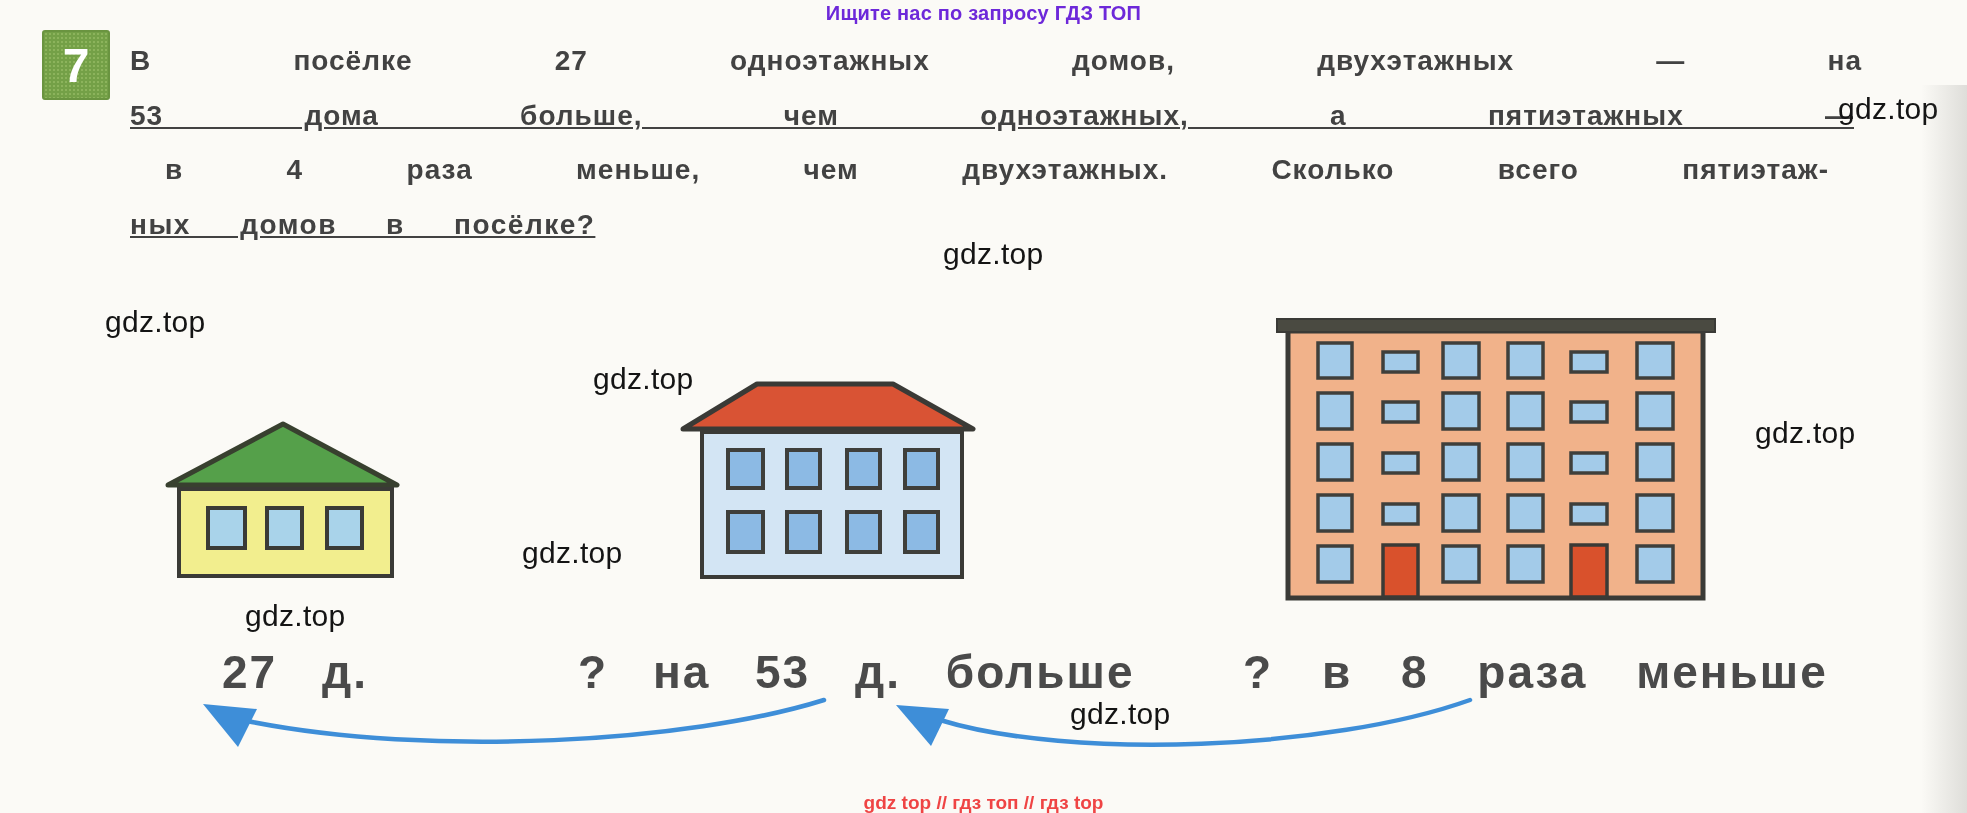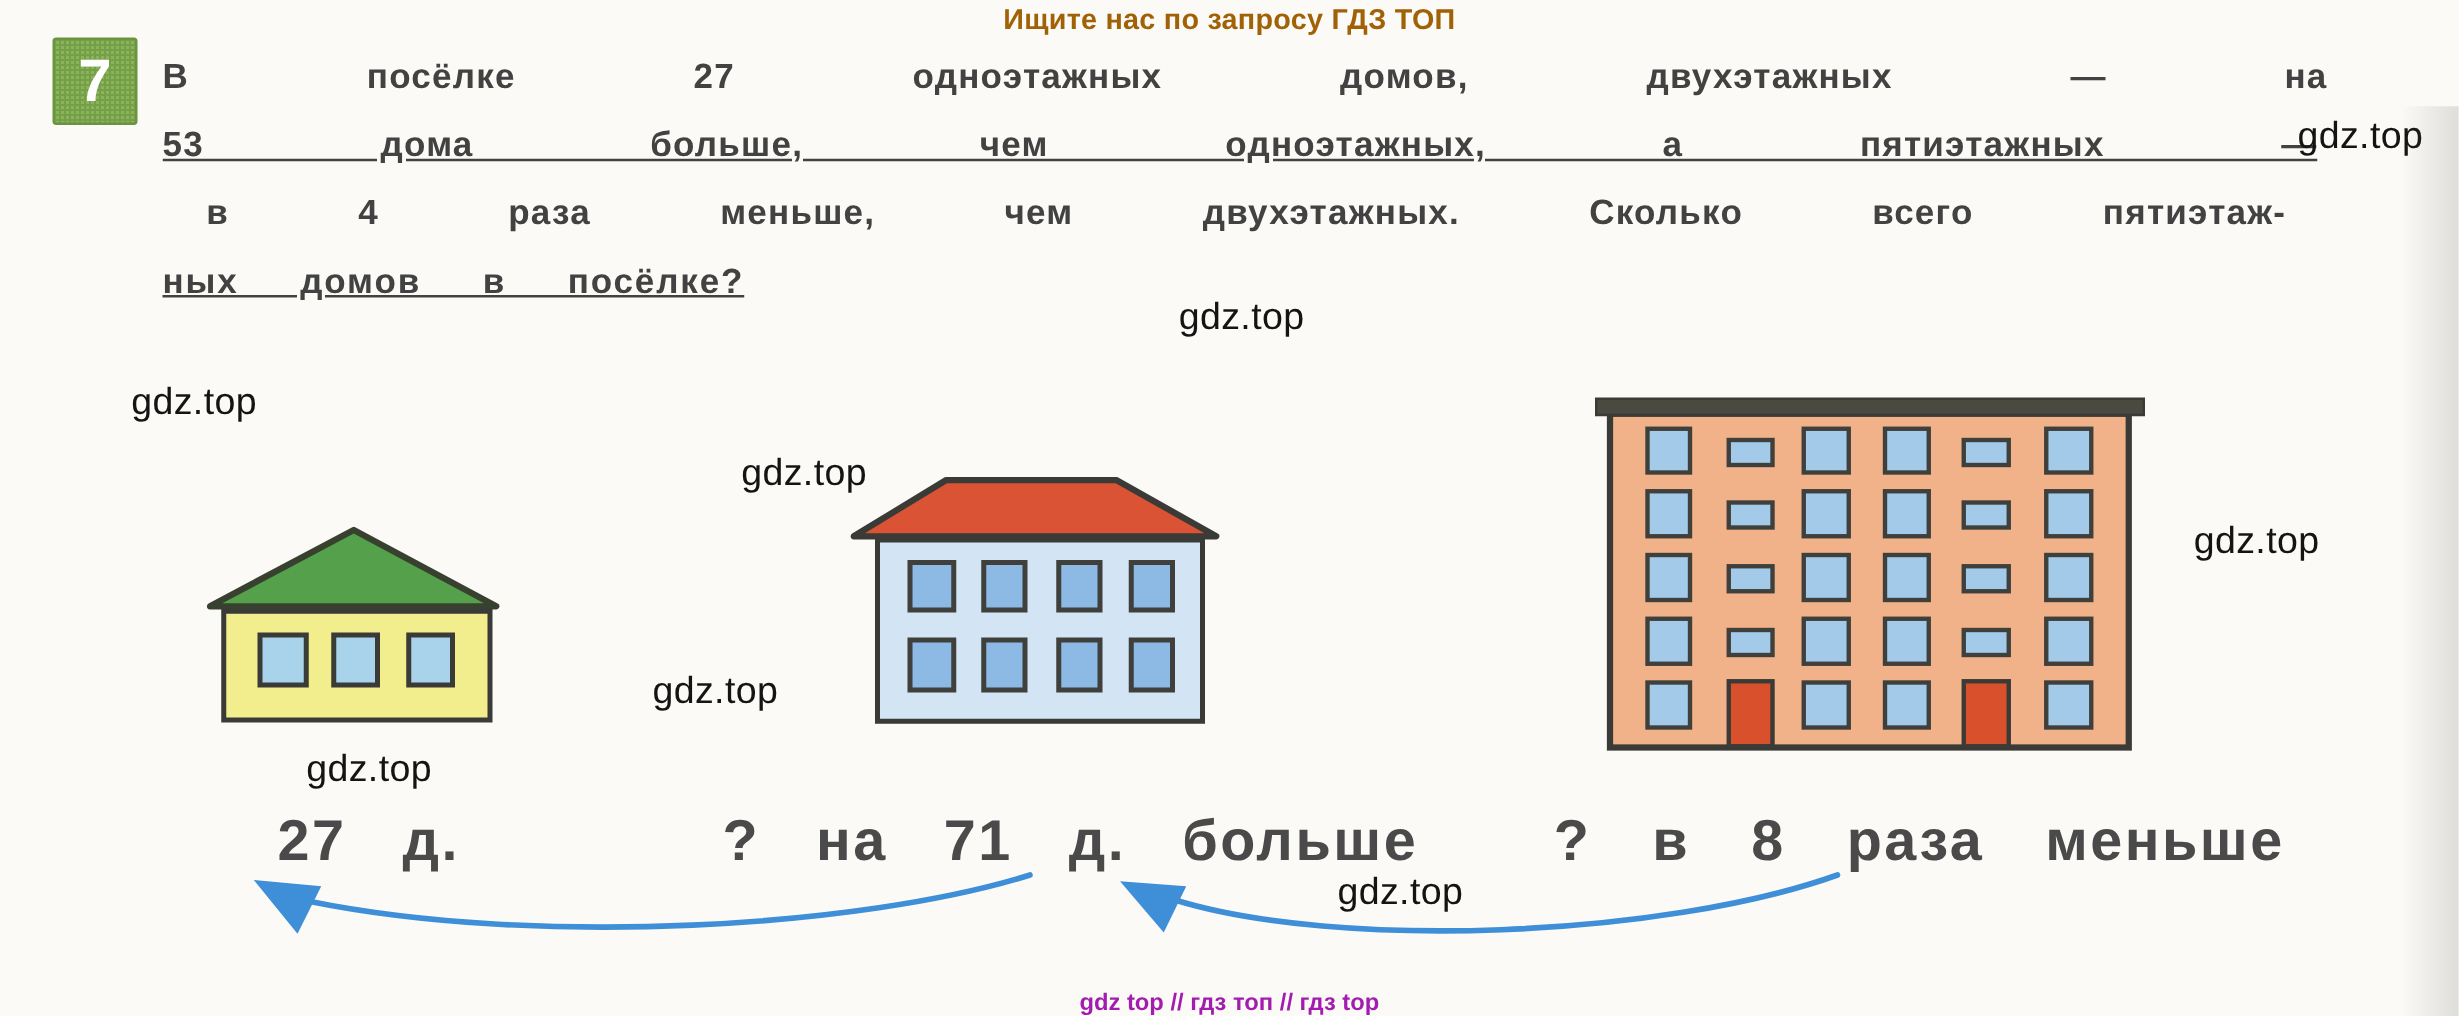--- a/index.html
+++ b/index.html
@@ -9,21 +9,21 @@
     font-family:"Liberation Sans", sans-serif;
   }
   
   .page-edge{
     position:absolute;right:0;top:85px;width:46px;height:728px;
     background:linear-gradient(to right, rgba(120,120,115,0), rgba(120,120,115,0.22));
     pointer-events:none;
   }
   .promo{
     position:absolute;top:2px;left:50%;transform:translateX(-50%);
-    font-size:23px;font-weight:bold;color:#a16207;white-space:nowrap;letter-spacing:0.2px;
+    font-size:20px;font-weight:bold;color:#6d28d9;white-space:nowrap;letter-spacing:0.2px;
   }
   .badge{
     position:absolute;left:42px;top:30px;width:64px;height:66px;
     background-color:#74a047;
     background-image:radial-gradient(#8cb35c 1.2px, transparent 1.2px);
     background-size:4px 4px;
     border:2px solid #6a9440;border-radius:3px;
     display:flex;align-items:center;justify-content:center;
     color:#ffffff;font-size:48px;font-weight:bold;
   }
@@ -43,21 +43,21 @@
   }
   .labels{position:absolute;top:645px;left:0;width:100%;height:60px;
     color:#4a4a4a;font-size:46px;font-weight:bold;letter-spacing:2px;padding-left:14px;}
   .label-item{position:absolute;top:0;white-space:nowrap;word-spacing:30px;}
   .label-one{left:222px;}
   .label-two{left:578px;}
   .label-five{left:1243px;word-spacing:34px;}
   .art{position:absolute;left:0;top:0;pointer-events:none;}
   .footer{
     position:absolute;top:792px;left:50%;transform:translateX(-50%);
-    color:#a21caf;font-size:19px;font-weight:bold;white-space:nowrap;
+    color:#ef4444;font-size:19px;font-weight:bold;white-space:nowrap;
   }
 </style>
 </head>
 <body>
 
 <div class="promo">Ищите нас по запросу ГДЗ ТОП</div>
 
 <div class="badge">
   <span>7</span>
 </div>
@@ -145,19 +145,19 @@
   <g>
     <path d="M 824 700 C 690 742, 430 758, 247 721" fill="none" stroke="#3e8ed8" stroke-width="4.5" stroke-linecap="round"></path>
     <polygon points="203,704 257,709 238,747" fill="#3e8ed8"></polygon>
     <path d="M 1470 700 C 1330 750, 1070 760, 940 720" fill="none" stroke="#3e8ed8" stroke-width="4.5" stroke-linecap="round"></path>
     <polygon points="896,705 949,709 931,746" fill="#3e8ed8"></polygon>
   </g>
 </svg>
 
 <div class="labels">
   <div class="label-item label-one">27 д.</div>
-  <div class="label-item label-two">? на 71 д. больше</div>
+  <div class="label-item label-two">? на 53 д. больше</div>
   <div class="label-item label-five">? в 8 раза меньше</div>
 </div>
 
 <div class="footer">gdz top // гдз топ // гдз top</div>
 
 <div class="page-edge"></div>
 
 </body></html>

